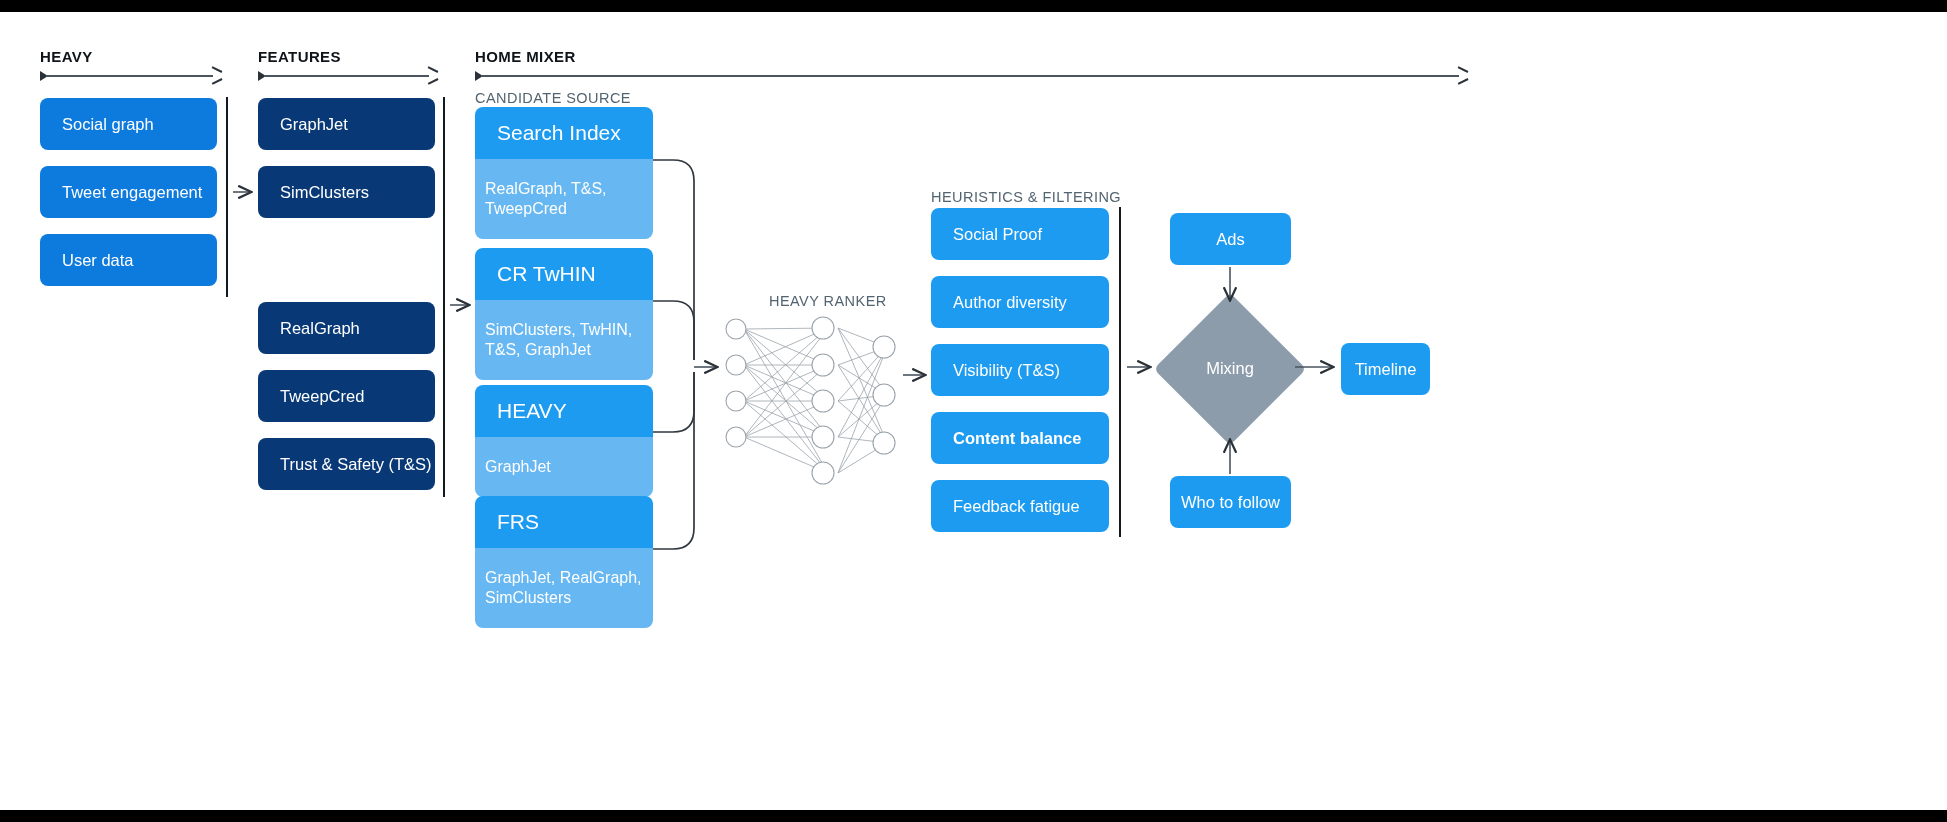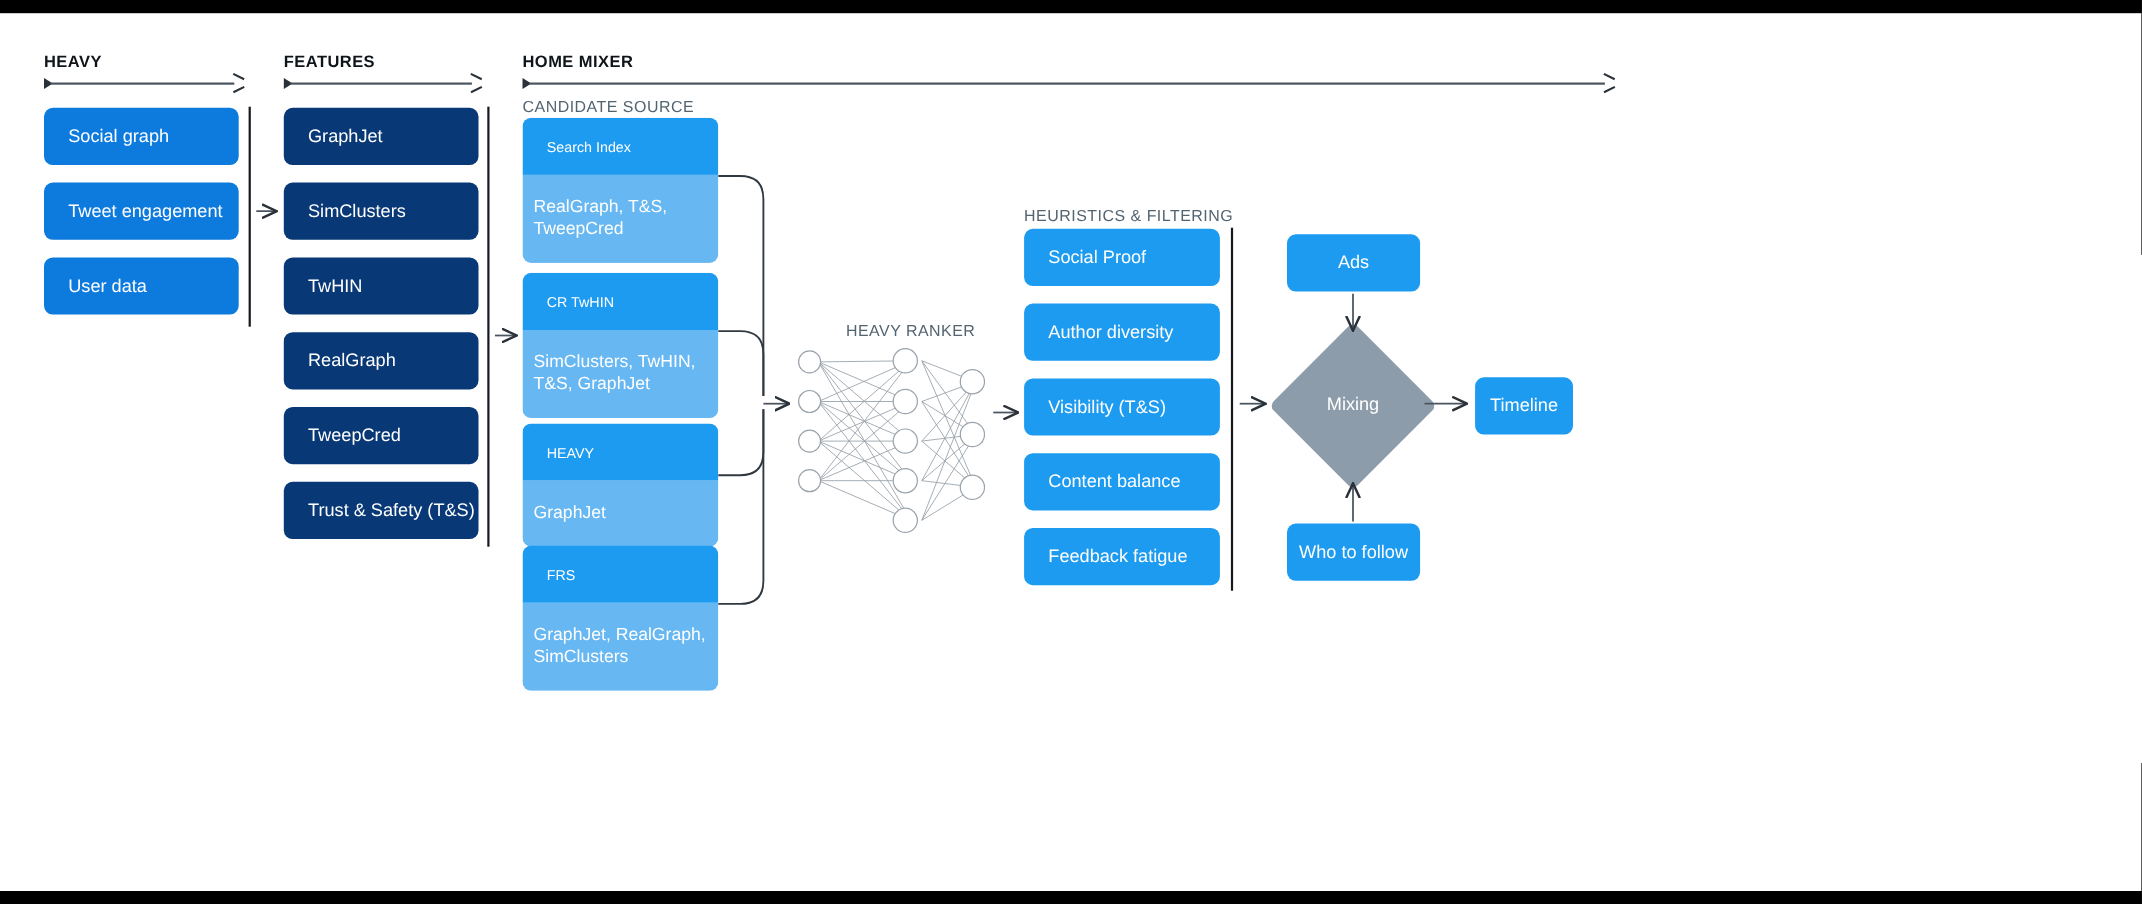--- a/index.html
+++ b/index.html
@@ -22,21 +22,21 @@
   .vdiv{position:absolute;width:1.6px;background:#14191f;}
 
   .box{position:absolute;border-radius:8px;display:flex;align-items:center;
        color:#fff;font-size:16.5px;box-sizing:border-box;padding-left:22px;}
   .box.data{background:#0d7ade;}
   .box.feat{background:#083875;}
   .box.heur{background:#1d9bf0;}
   .box.out{background:#1d9bf0;justify-content:center;padding-left:0;}
 
   .csrc{position:absolute;border-radius:8px;overflow:hidden;}
-  .csrc .hd{background:#1d9bf0;color:#fff;font-size:13px;display:flex;align-items:center;padding-left:22px;box-sizing:border-box;}
+  .csrc .hd{background:#1d9bf0;color:#fff;font-size:21px;display:flex;align-items:center;padding-left:22px;box-sizing:border-box;}
   .csrc .bd{background:#66b7f2;color:#fff;font-size:16px;line-height:1.28;display:flex;align-items:center;padding-left:10px;padding-right:8px;box-sizing:border-box;}
 
   .diamond{position:absolute;background:#8c9cab;transform:rotate(45deg);border-radius:6px;}
   .diamond-lbl{position:absolute;color:#fff;font-size:16.5px;text-align:center;}
 
   .svgl{position:absolute;left:0;top:0;width:1947px;height:798px;pointer-events:none;}
 </style>
 </head>
 <body>
 
@@ -71,21 +71,20 @@
     <div class="vdiv" style="left:226px;top:85px;height:200px;"></div>
     <div class="vdiv" style="left:443px;top:85px;height:400px;"></div>
     <div class="vdiv" style="left:1119px;top:195px;height:330px;"></div>
 
     <div class="box data" style="left:40px;top:86px;width:177px;height:52px;">Social graph</div>
     <div class="box data" style="left:40px;top:154px;width:177px;height:52px;">Tweet engagement</div>
     <div class="box data" style="left:40px;top:222px;width:177px;height:52px;">User data</div>
 
     <div class="box feat" style="left:258px;top:86px;width:177px;height:52px;">GraphJet</div>
     <div class="box feat" style="left:258px;top:154px;width:177px;height:52px;">SimClusters</div>
-    <div class="box feat" style="left:258px;top:222px;width:177px;height:52px;">TwHIN</div>
     <div class="box feat" style="left:258px;top:290px;width:177px;height:52px;">RealGraph</div>
     <div class="box feat" style="left:258px;top:358px;width:177px;height:52px;">TweepCred</div>
     <div class="box feat" style="left:258px;top:426px;width:177px;height:52px;">Trust &amp; Safety (T&amp;S)</div>
 
     <div class="csrc" style="left:475px;top:95px;width:178px;height:132px;">
       <div class="hd" style="height:52px;">Search Index</div>
       <div class="bd" style="height:80px;">RealGraph, T&amp;S, TweepCred</div>
     </div>
     <div class="csrc" style="left:475px;top:236px;width:178px;height:132px;">
       <div class="hd" style="height:52px;">CR TwHIN</div>
@@ -96,21 +95,21 @@
       <div class="bd" style="height:60px;">GraphJet</div>
     </div>
     <div class="csrc" style="left:475px;top:484px;width:178px;height:132px;">
       <div class="hd" style="height:52px;">FRS</div>
       <div class="bd" style="height:80px;">GraphJet, RealGraph, SimClusters</div>
     </div>
 
     <div class="box heur" style="left:931px;top:196px;width:178px;height:52px;">Social Proof</div>
     <div class="box heur" style="left:931px;top:264px;width:178px;height:52px;">Author diversity</div>
     <div class="box heur" style="left:931px;top:332px;width:178px;height:52px;">Visibility (T&amp;S)</div>
-    <div class="box heur" style="left:931px;top:400px;width:178px;height:52px;">Content balance</div>
+    <div class="box heur" style="left:931px;top:400px;width:178px;height:52px;font-weight:bold;">Content balance</div>
     <div class="box heur" style="left:931px;top:468px;width:178px;height:52px;">Feedback fatigue</div>
 
     <div class="box out" style="left:1170px;top:201px;width:121px;height:52px;">Ads</div>
     <div class="box out" style="left:1170px;top:464px;width:121px;height:52px;">Who to follow</div>
     <div class="box out" style="left:1341px;top:331px;width:89px;height:52px;">Timeline</div>
 
     <div class="diamond" style="left:1176px;top:303px;width:108px;height:108px;"></div>
     <div class="diamond-lbl" style="left:1176px;top:347px;width:108px;">Mixing</div>
 
     <svg class="svgl" viewBox="0 0 1947 798" xmlns="http://www.w3.org/2000/svg">

